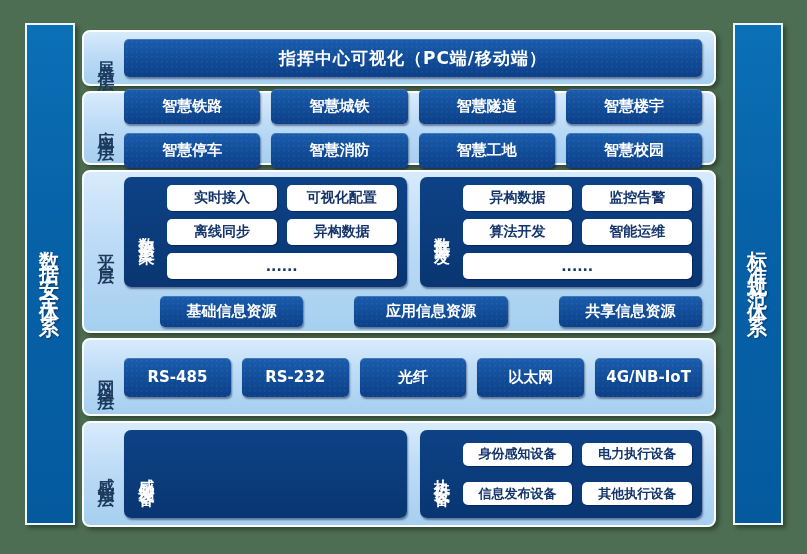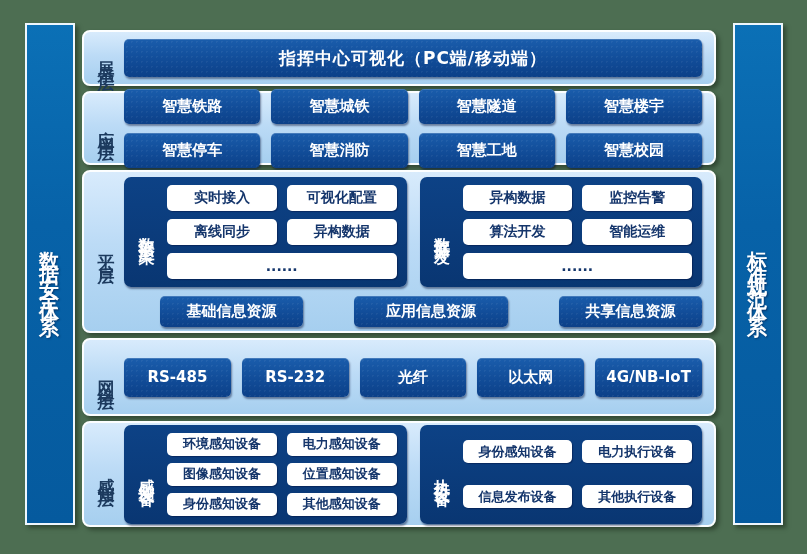--- a/index.html
+++ b/index.html
@@ -203,28 +203,20 @@
       <div class="label-col">
         <span class="layer-label">感知层</span>
       </div>
       <div class="panel-content">
         <div class="perc-row">
 
           <div class="group">
             <div class="group-label-col">
               <span class="group-label">感知设备</span>
             </div>
-            <div class="group-grid perc-grid">
-              <div class="btn-white">环境感知设备</div>
-              <div class="btn-white">电力感知设备</div>
-              <div class="btn-white">图像感知设备</div>
-              <div class="btn-white">位置感知设备</div>
-              <div class="btn-white">身份感知设备</div>
-              <div class="btn-white">其他感知设备</div>
-            </div>
           </div>
 
           <div class="group">
             <div class="group-label-col">
               <span class="group-label">执行设备</span>
             </div>
             <div class="group-grid perc-grid rows2">
               <div class="btn-white">身份感知设备</div>
               <div class="btn-white">电力执行设备</div>
               <div class="btn-white">信息发布设备</div>

